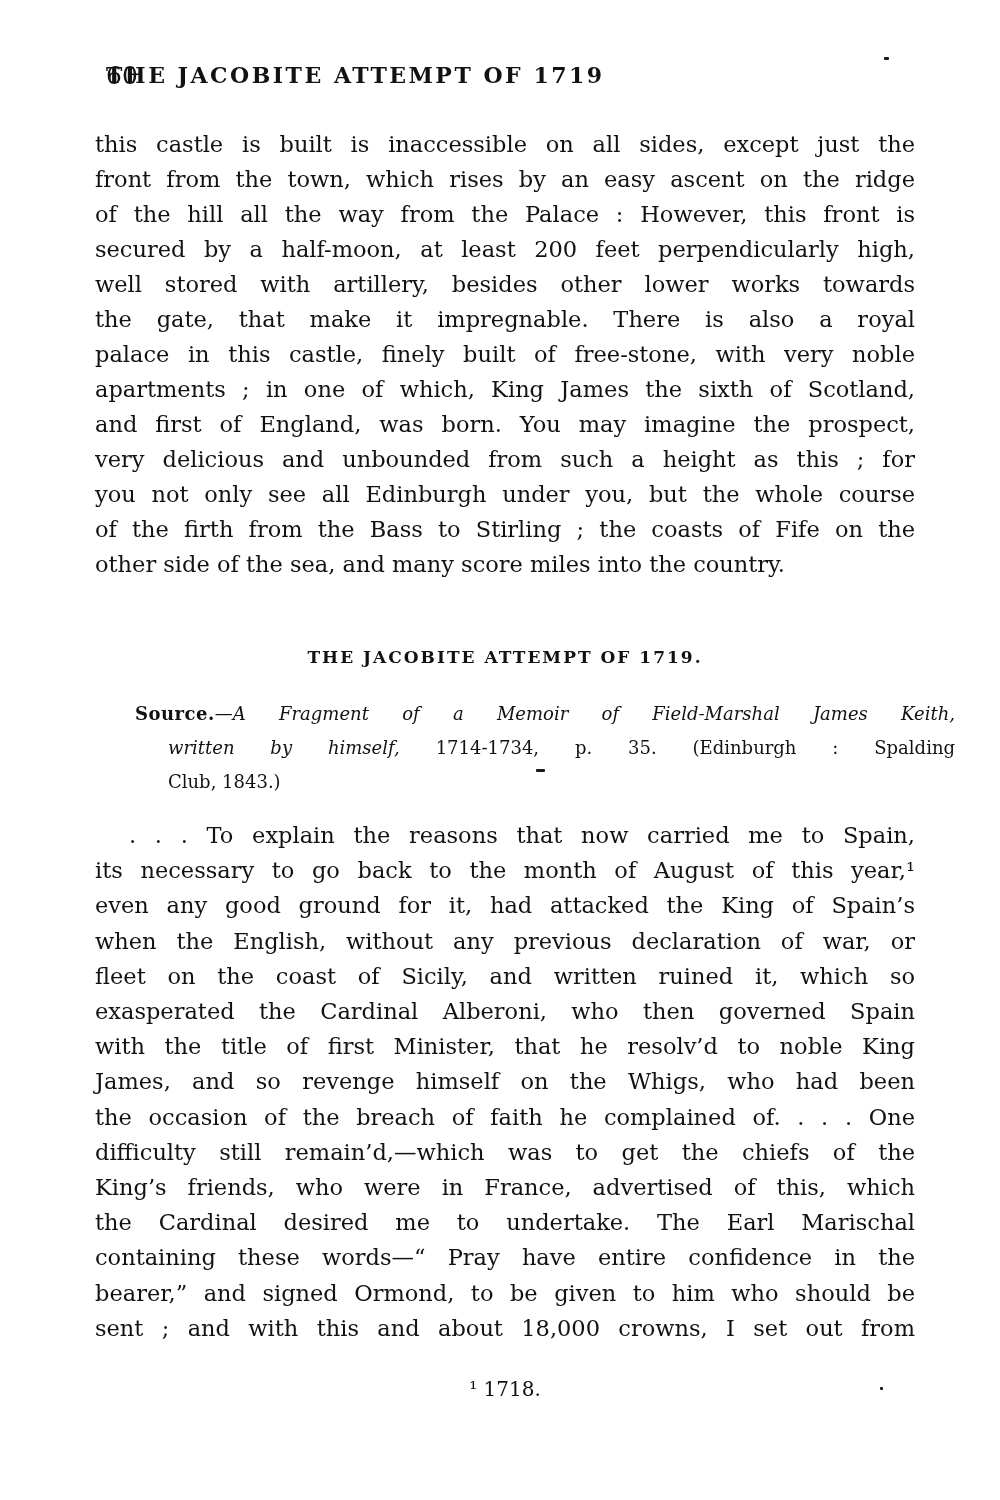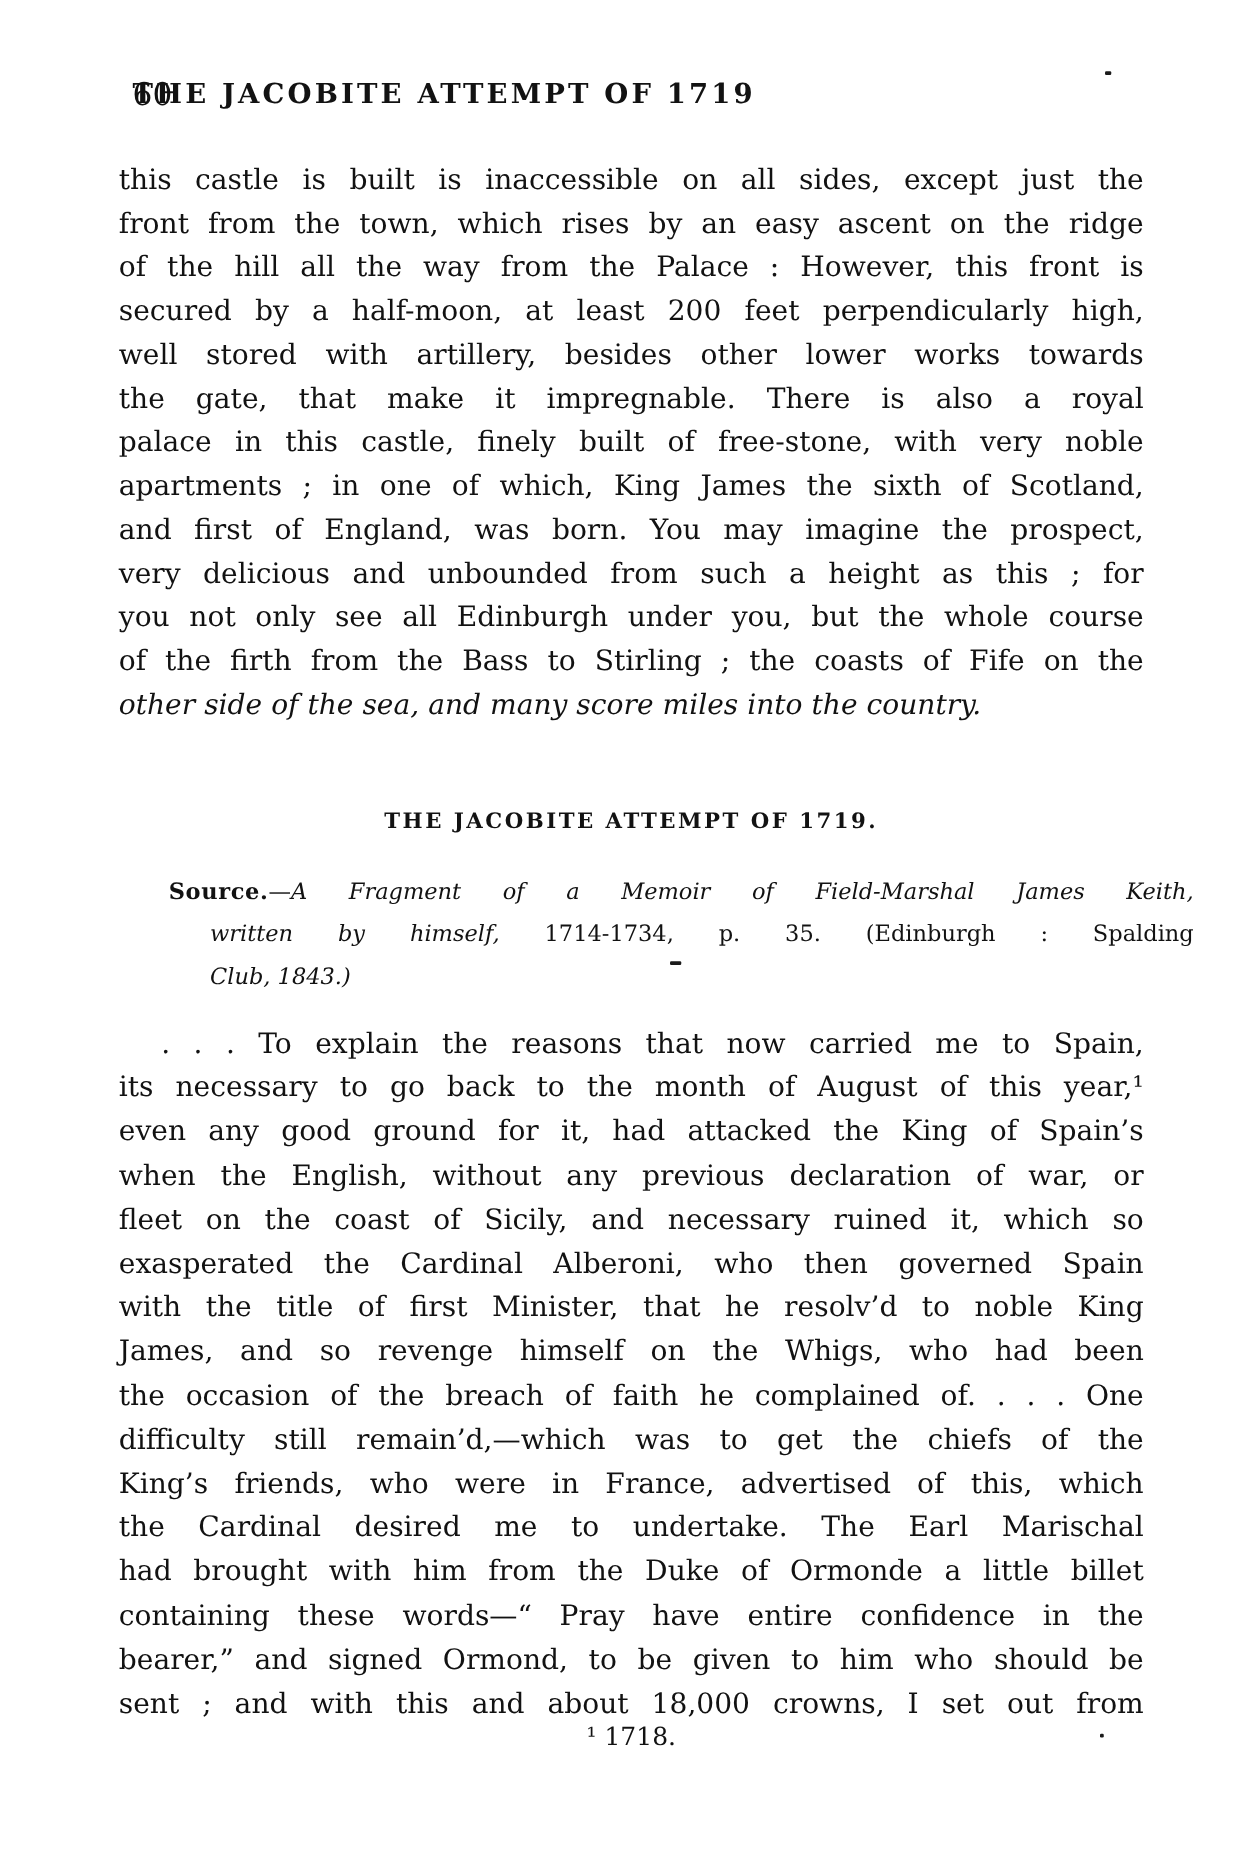--- a/index.html
+++ b/index.html
@@ -19,21 +19,21 @@
   .runtitle{
     font-size:22px;line-height:30px;
     letter-spacing:2.5px;font-weight:bold;white-space:nowrap;
   }
 
   
   .para{position:absolute;left:95px;width:820px;font-size:22.5px;}
   .para1{top:127px;line-height:35px;}
   .para2{top:806px;line-height:35.2px;margin-top:12px;}
   .line{text-align:justify;text-align-last:justify;white-space:normal;}
-  .line.end{text-align-last:left;font-style:italic;}
+  .line.end{text-align-last:left;}
   .line.indent{padding-left:34px;}
 
   
   .sechead{
     position:absolute;top:642px;left:95px;width:820px;
     text-align:center;font-size:17px;line-height:30px;
     letter-spacing:2px;font-weight:bold;white-space:nowrap;
   }
 
   
@@ -86,29 +86,28 @@
     <div class="line"><span class="src-label">Source.</span><span>—</span><span class="ital">A Fragment of a Memoir of Field-Marshal James Keith,</span></div>
     <div class="line hang"><span class="ital">written by himself,</span> <span>1714-1734, p. 35.  (Edinburgh :  Spalding</span></div>
     <div class="line hang end">Club, 1843.)</div>
   </div>
 
   <div class="para para2">
     <div class="line indent">. . . To explain the reasons that now carried  me to Spain,</div>
     <div class="line">its necessary to go back  to the month of  August of this  year,¹</div>
     <div class="line">even any good ground for it, had attacked the King  of Spain’s</div>
     <div class="line">when the English, without  any previous declaration of war, or</div>
-    <div class="line">fleet  on  the  coast  of  Sicily, and  necessary  ruined  it, which  so</div>
+    <div class="line">fleet  on  the  coast  of  Sicily, and  written  ruined  it, which  so</div>
     <div class="line">exasperated  the  Cardinal  Alberoni,  who  then  governed  Spain</div>
     <div class="line">with the title of first Minister, that  he  resolv’d  to  noble  King</div>
     <div class="line">James, and  so  revenge  himself  on  the  Whigs, who  had  been</div>
     <div class="line">the occasion of the breach of faith he complained of. . . .  One</div>
     <div class="line">difficulty still  remain’d,—which  was  to  get  the  chiefs  of  the</div>
     <div class="line">King’s  friends,  who  were  in  France, advertised  of  this,  which</div>
     <div class="line">the  Cardinal  desired  me  to  undertake.   The  Earl  Marischal</div>
-    <div class="line">had brought with him from  the  Duke of  Ormonde a little billet</div>
     <div class="line">containing  these  words—“ Pray  have  entire  confidence  in  the</div>
     <div class="line">bearer,” and signed  Ormond, to  be  given  to  him  who should be</div>
     <div class="line">sent ;  and  with  this  and  about  18,000 crowns,  I  set  out  from</div>
   </div>
 
   <div class="footnote">¹ 1718.</div>
 
   <div class="speck a"></div>
   <div class="speck b"></div>
   <div class="speck c"></div>

